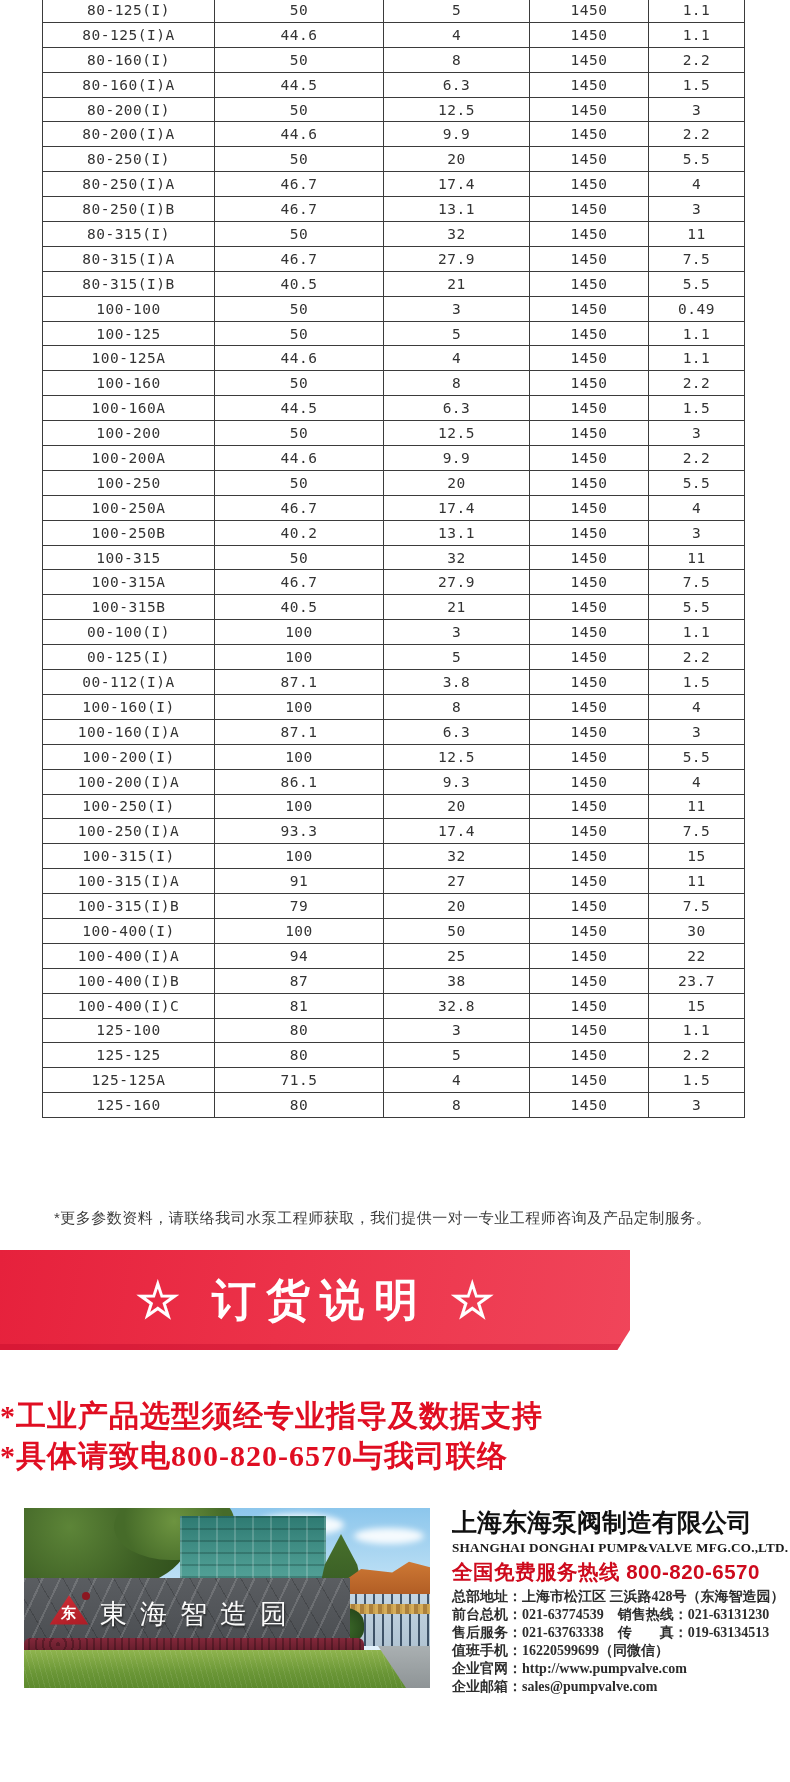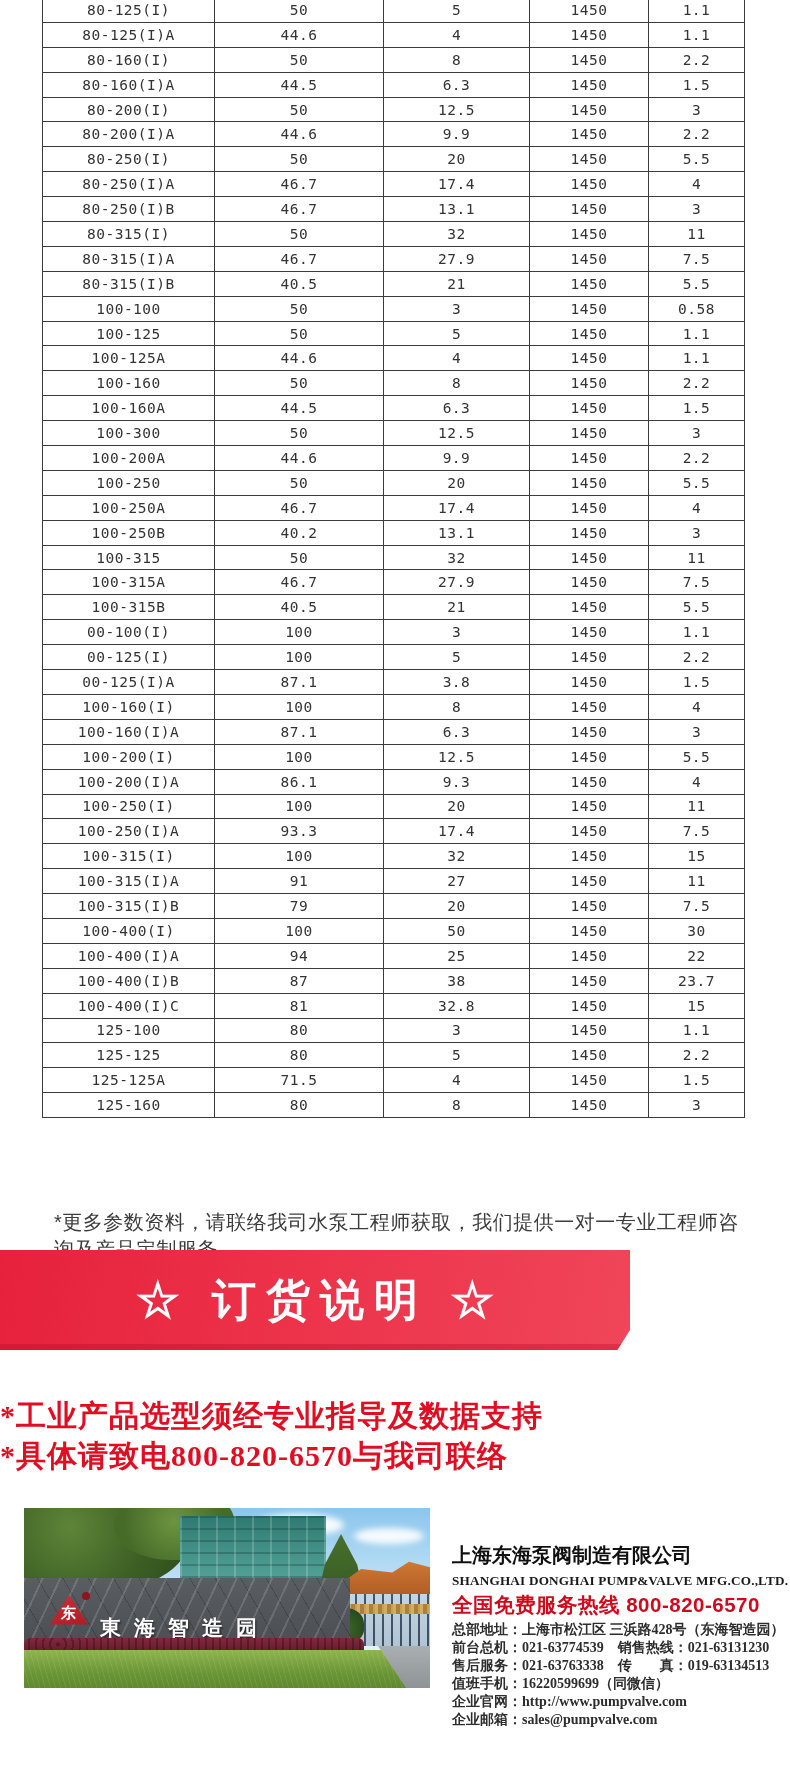--- a/index.html
+++ b/index.html
@@ -18,21 +18,21 @@
     font-size: 14.5px;
     color: #333333;
     letter-spacing: 0.5px;
     white-space: nowrap;
     overflow: hidden;
   }
 
   
   .note {
     position: absolute; left: 54px; top: 1209px; width: 700px;
-    font-size: 20px; color: #3c3c3c; letter-spacing: 0.5px;
+    font-size: 15px; color: #3c3c3c; letter-spacing: 0.5px;
   }
 
   
   .banner {
     position: absolute; left: 0; top: 1250px; width: 630px; height: 100px;
     background: linear-gradient(100deg, #e6213c 0%, #ec3249 45%, #f0455a 100%);
     clip-path: polygon(0 0, 100% 0, 100% 80%, 98% 100%, 0 100%);
     display: flex; align-items: center; justify-content: center;
     box-shadow: inset 0 -6px 0 rgba(190, 5, 40, 0.35);
   }
@@ -102,22 +102,22 @@
   }
   .wall {
     position: absolute; left: 0; top: 70px; width: 326px; height: 66px;
     background:
       repeating-linear-gradient(115deg, rgba(255,255,255,0.14) 0 2px, transparent 2px 16px),
       repeating-linear-gradient(60deg, rgba(0,0,0,0.18) 0 1px, transparent 1px 22px),
       linear-gradient(180deg, #5a5d61 0%, #4b4e52 100%);
   }
   .wall-sign {
     position: absolute; left: 76px; top: 88px; width: 250px;
-    color: #fbfbfb; font-size: 21px; font-weight: bold; letter-spacing: 13px;
-    white-space: nowrap; text-shadow: 1px 2px 2px rgba(0,0,0,0.55); margin-top: 18px;
+    color: #fbfbfb; font-size: 27px; font-weight: normal; letter-spacing: 13px;
+    white-space: nowrap; text-shadow: 1px 2px 2px rgba(0,0,0,0.55);
   }
   .logo-mark {
     position: absolute; left: 24px; top: 84px; width: 42px; height: 38px;
   }
   .logo-tri {
     position: absolute; left: 0; top: 2px; width: 42px; height: 34px;
     background: linear-gradient(160deg, #d22f38, #a81b24);
     clip-path: polygon(50% 4%, 96% 90%, 4% 90%);
   }
   .logo-char {
@@ -143,22 +143,22 @@
   }
   .path {
     position: absolute; right: 0; top: 138px; width: 80px; height: 42px;
     background: linear-gradient(180deg, #aab0b2, #8e9496);
     clip-path: polygon(35% 0, 100% 0, 100% 100%, 70% 100%);
   }
 
   
   .company { position: absolute; left: 452px; top: 1506px; width: 318px; }
   .company-name-cn {
-    font-size: 20px; font-weight: bold; color: #101010;
-    white-space: nowrap; letter-spacing: 0px; line-height: 32px; margin-top: 33px;
+    font-size: 25px; font-weight: bold; color: #101010;
+    white-space: nowrap; letter-spacing: 0px; line-height: 32px;
   }
   .company-name-en {
     font-family: "Liberation Serif", serif; font-weight: bold;
     font-size: 13.2px; color: #1a1a1a; white-space: nowrap;
     letter-spacing: 0.2px; line-height: 17px; margin-top: 1px;
   }
   .hotline {
     font-size: 20.5px; font-weight: bold; color: #ce0a1d;
     white-space: nowrap; line-height: 26px; margin-top: 3px; letter-spacing: 0.5px;
   }
@@ -265,21 +265,21 @@
             <td>40.5</td>
             <td>21</td>
             <td>1450</td>
             <td>5.5</td>
           </tr>
           <tr>
             <td>100-100</td>
             <td>50</td>
             <td>3</td>
             <td>1450</td>
-            <td>0.58</td>
+            <td>0.49</td>
           </tr>
           <tr>
             <td>100-125</td>
             <td>50</td>
             <td>5</td>
             <td>1450</td>
             <td>1.1</td>
           </tr>
           <tr>
             <td>100-125A</td>
@@ -296,21 +296,21 @@
             <td>2.2</td>
           </tr>
           <tr>
             <td>100-160A</td>
             <td>44.5</td>
             <td>6.3</td>
             <td>1450</td>
             <td>1.5</td>
           </tr>
           <tr>
-            <td>100-300</td>
+            <td>100-200</td>
             <td>50</td>
             <td>12.5</td>
             <td>1450</td>
             <td>3</td>
           </tr>
           <tr>
             <td>100-200A</td>
             <td>44.6</td>
             <td>9.9</td>
             <td>1450</td>
@@ -366,21 +366,21 @@
             <td>1.1</td>
           </tr>
           <tr>
             <td>00-125(I)</td>
             <td>100</td>
             <td>5</td>
             <td>1450</td>
             <td>2.2</td>
           </tr>
           <tr>
-            <td>00-125(I)A</td>
+            <td>00-112(I)A</td>
             <td>87.1</td>
             <td>3.8</td>
             <td>1450</td>
             <td>1.5</td>
           </tr>
           <tr>
             <td>100-160(I)</td>
             <td>100</td>
             <td>8</td>
             <td>1450</td>

